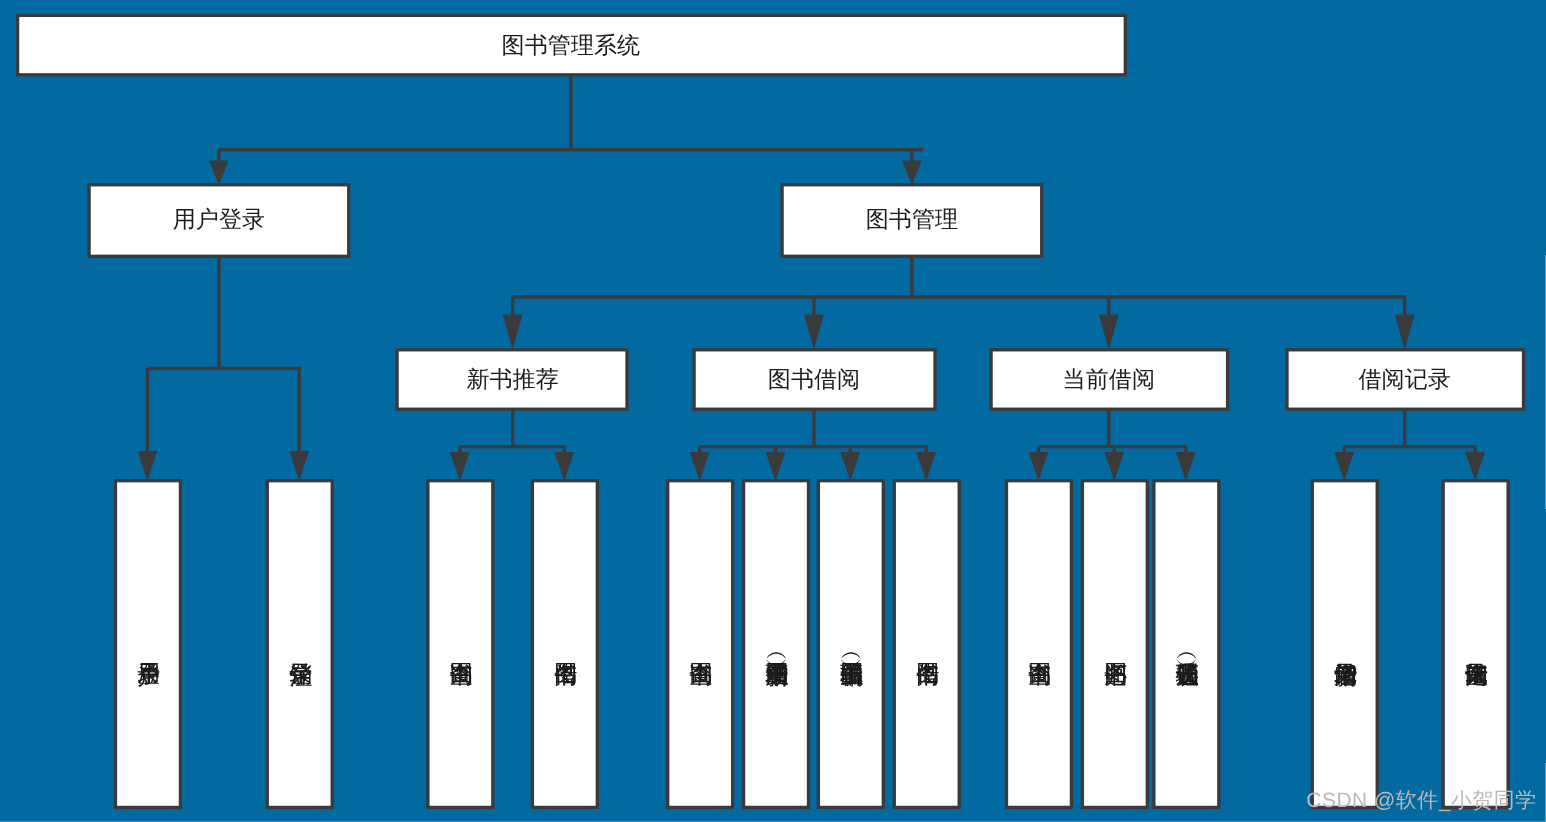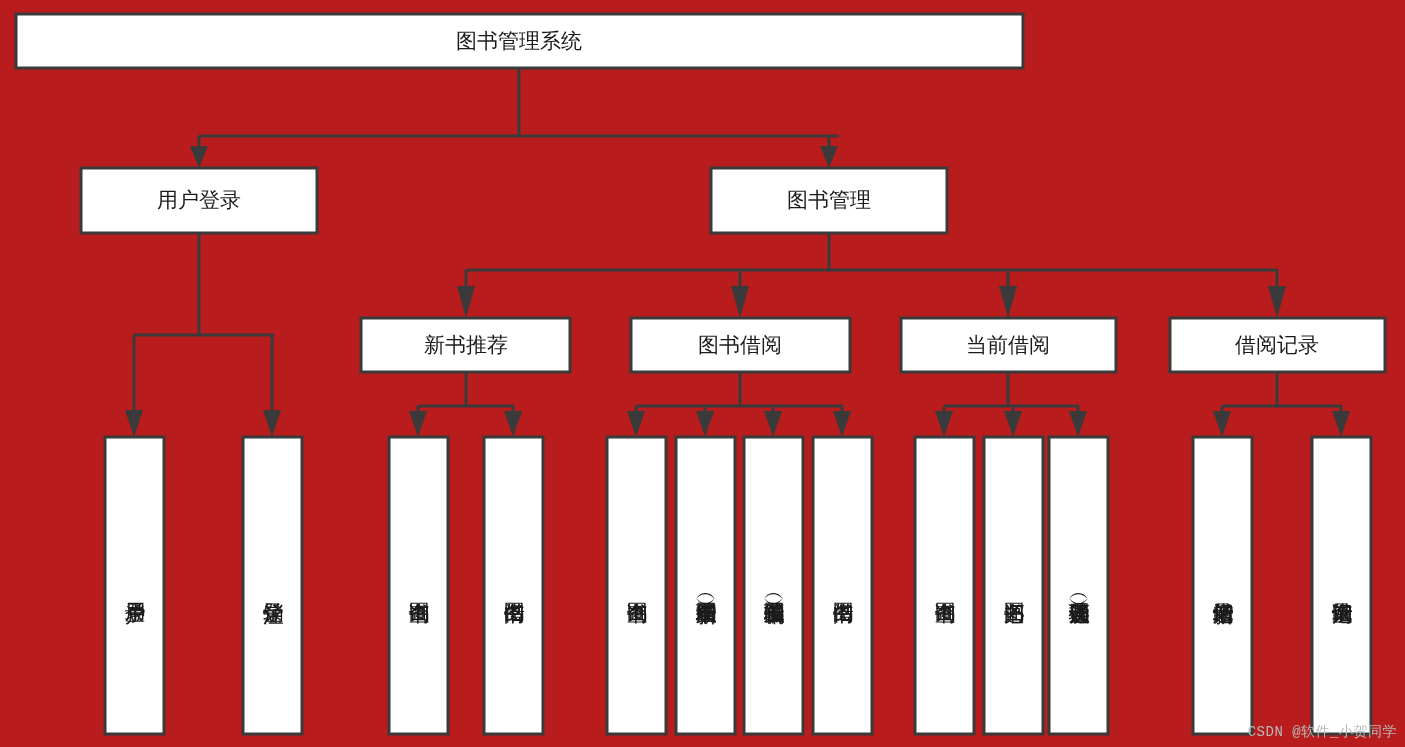--- a/index.html
+++ b/index.html
@@ -11,21 +11,21 @@
   body {
     width: 1405px;
     height: 747px;
     font-family: "DejaVu Sans", "Liberation Sans", sans-serif;
     overflow: hidden;
   }
   #diagram-root {
     position: relative;
     width: 1405px;
     height: 747px;
-    background: #b91c1c;
+    background: #0369a1;
   }
   svg.diagram {
     display: block;
     width: 1405px;
     height: 747px;
   }
   .node-box {
     fill: #ffffff;
     stroke: #3a3a3a;
     stroke-width: 3;
@@ -61,22 +61,22 @@
     justify-content: center;
     text-align: center;
     white-space: nowrap;
     letter-spacing: 0px;
     pointer-events: none;
   }
   .watermark {
     position: absolute;
     right: 8px;
     bottom: 6px;
-    font-family: Liberation Mono, monospace;
-    font-size: 14px;
+    font-family: Liberation Sans, sans-serif;
+    font-size: 19px;
     color: #b9b9b9;
     letter-spacing: 0.5px;
     user-select: none;
     margin-top: 44px;
   }
 </style>
 </head>
 <body>
 
 <div id="diagram-root">

